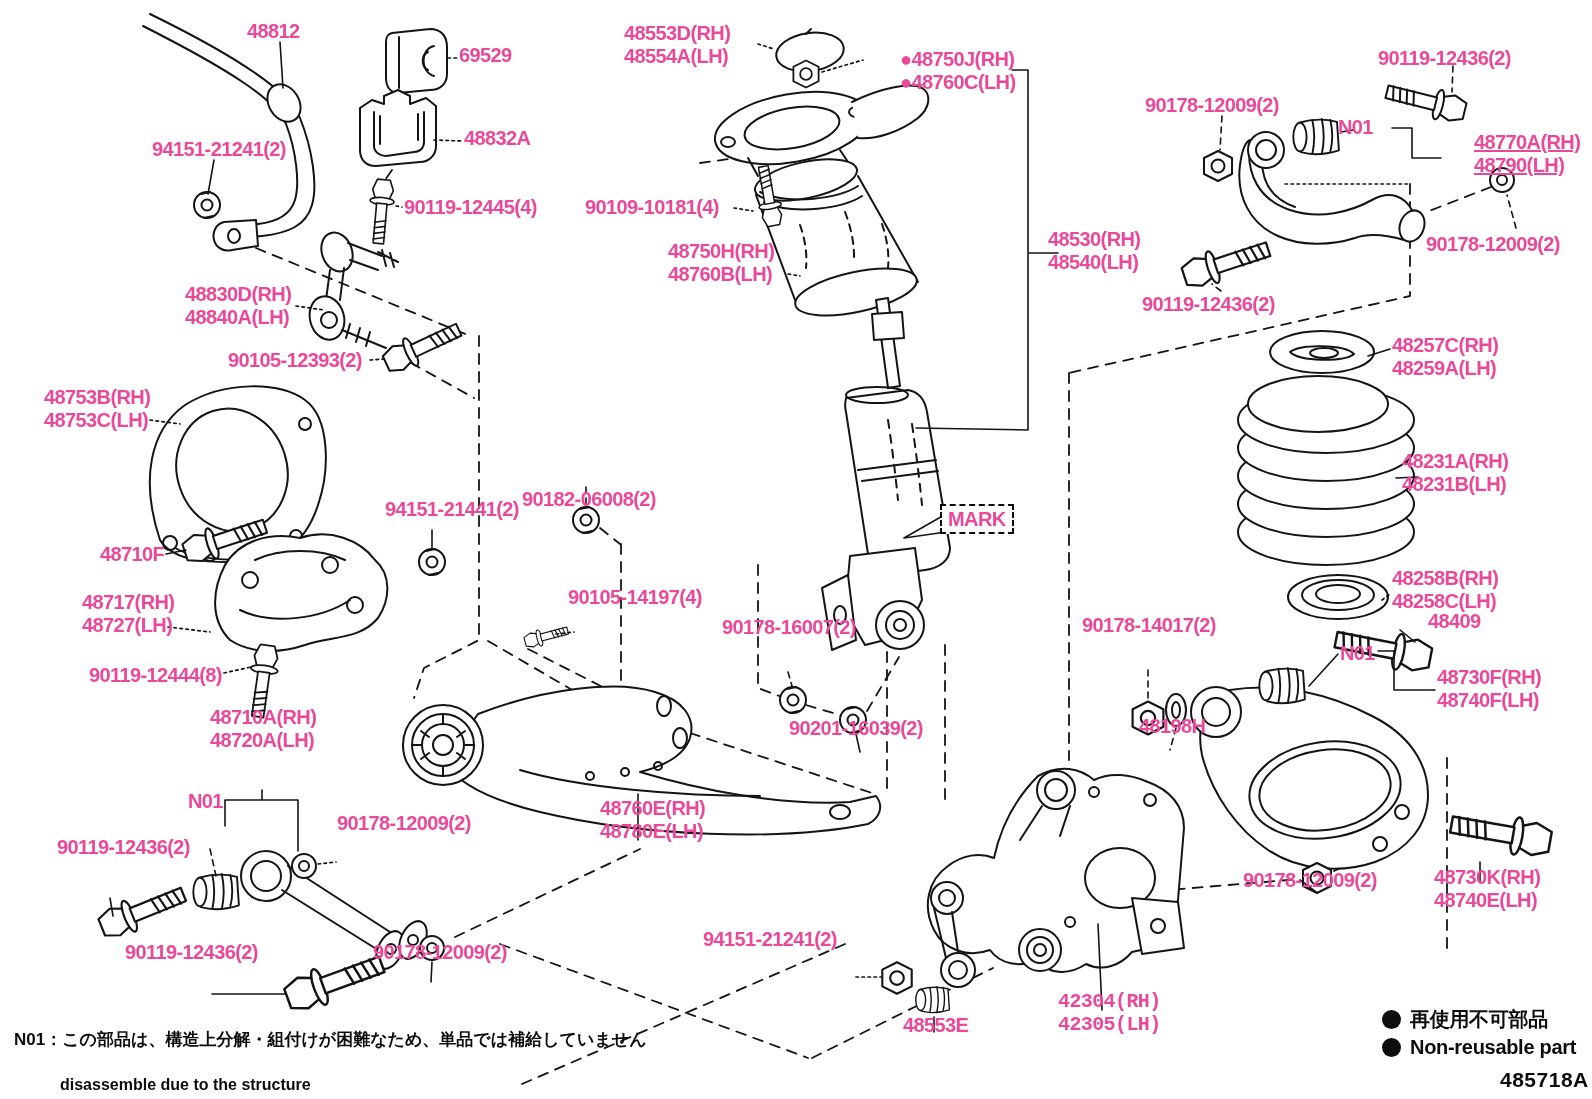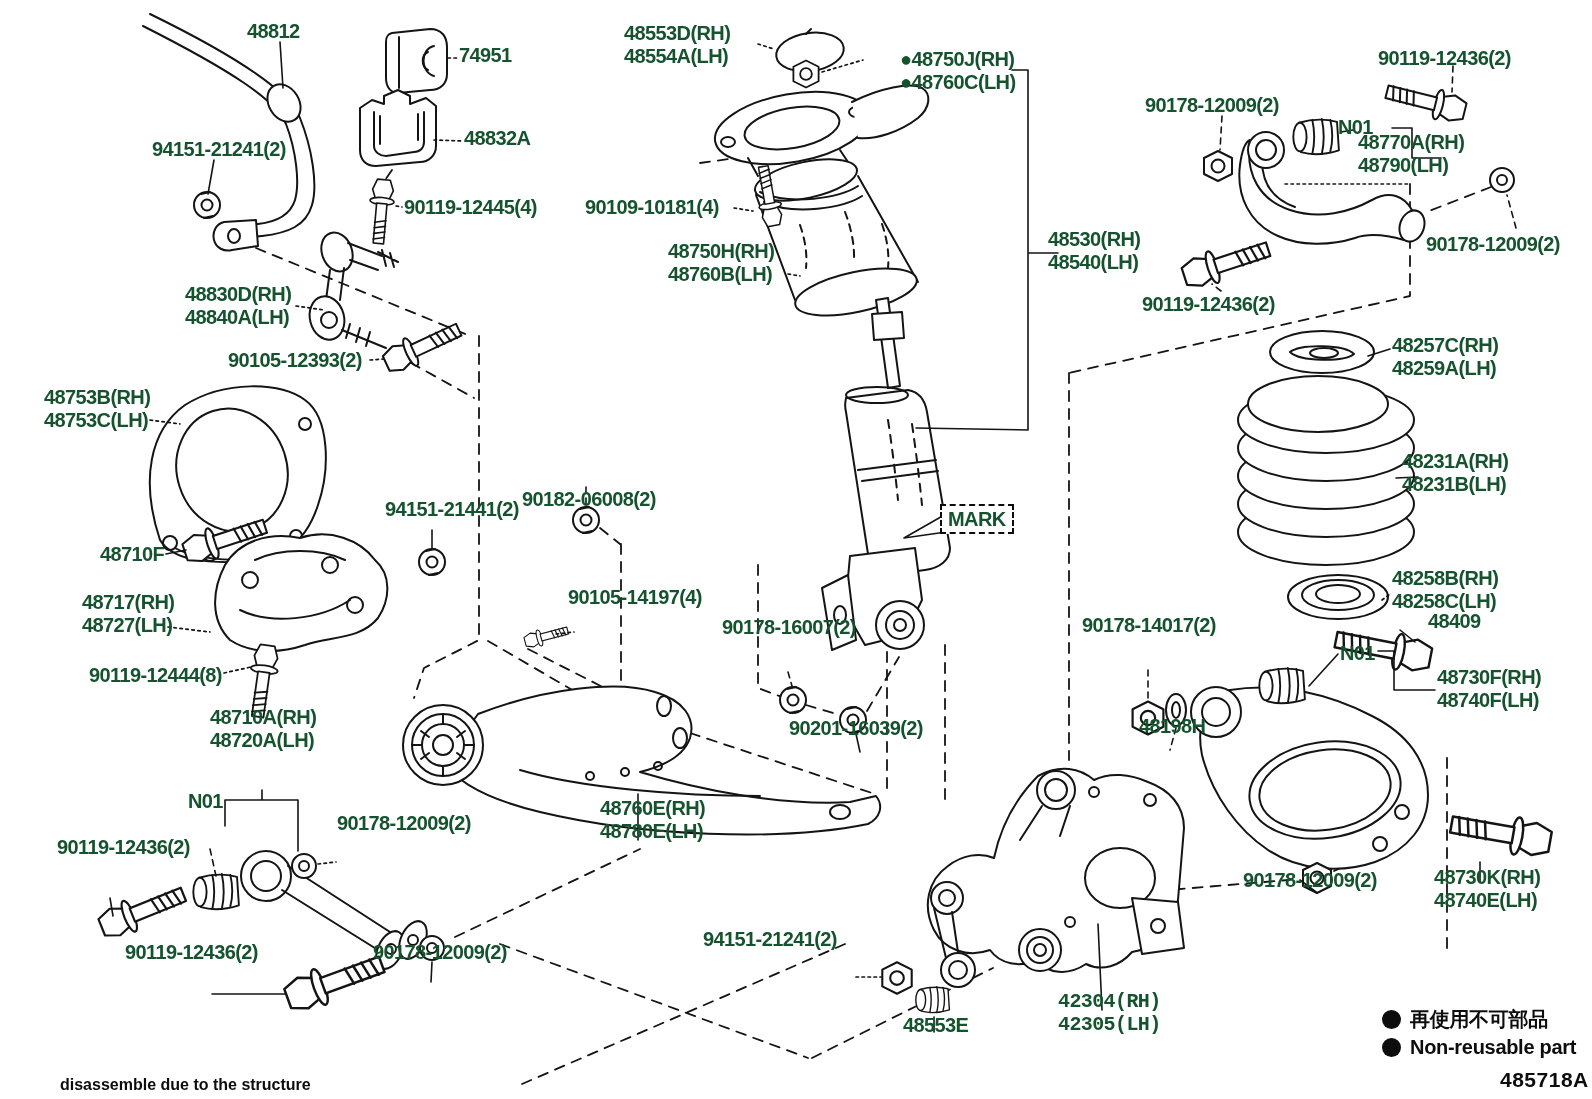--- a/index.html
+++ b/index.html
@@ -1,21 +1,21 @@
 <!DOCTYPE html>
 <html><head>
 <meta charset="utf-8">
 <style>
   html,body{margin:0;padding:0;background:#fff;}
   .canvas{position:relative;width:1592px;height:1099px;background:#ffffff;overflow:hidden;
           font-family:"Liberation Sans","DejaVu Sans",sans-serif;color:#0d0d0d;}
   .canvas svg{position:absolute;left:0;top:0;}
   #labels{position:absolute;left:0;top:0;width:100%;height:100%;}
   .lbl{position:absolute;font-weight:bold;font-size:20px;line-height:23px;letter-spacing:-0.6px;
-       white-space:nowrap;color:#14532d;}
+       white-space:nowrap;color:#ec4899;}
   .lbl.box{border:2px dashed #0d0d0d;padding:0 6px;line-height:26px;background:#fff;}
   .note{position:absolute;font-weight:bold;white-space:nowrap;}
   .note.jp{font-size:17px;}
   .note.en{font-size:16px;}
   .legend-row{position:absolute;display:flex;align-items:center;gap:9px;font-weight:bold;font-size:20px;
               letter-spacing:-0.3px;white-space:nowrap;}
   .bullet{width:19px;height:19px;border-radius:50%;background:#0d0d0d;flex:0 0 auto;}
   .code{position:absolute;font-size:21px;font-weight:bold;letter-spacing:0.5px;}
 </style>
 </head>
@@ -321,21 +321,21 @@
     <path d="M856,977 L881,977"></path>
     <path d="M1382,600 L1390,594"></path>
   </g>
 </svg>
 
 <div id="labels">
       <div class="lbl" style="left: 247px; top: 20px;">
         <div>48812</div>
       </div>
       <div class="lbl" style="left: 459px; top: 44px;">
-        <div>74951</div>
+        <div>69529</div>
       </div>
       <div class="lbl" style="left: 464px; top: 127px;">
         <div>48832A</div>
       </div>
       <div class="lbl" style="left: 152px; top: 138px;">
         <div>94151-21241(2)</div>
       </div>
       <div class="lbl" style="left: 404px; top: 196px;">
         <div>90119-12445(4)</div>
       </div>
@@ -432,21 +432,21 @@
       </div>
       <div class="lbl" style="left: 1378px; top: 47px;">
         <div>90119-12436(2)</div>
       </div>
       <div class="lbl" style="left: 1145px; top: 94px;">
         <div>90178-12009(2)</div>
       </div>
       <div class="lbl" style="left: 1338px; top: 116px;">
         <div>N01</div>
       </div>
-      <div class="lbl" style="left: 1358px; top: 131px;">
+      <div class="lbl" style="left: 1474px; top: 131px; text-decoration: underline;">
         <div>48770A(RH)</div>
         <div>48790(LH)</div>
       </div>
       <div class="lbl" style="left: 1426px; top: 233px;">
         <div>90178-12009(2)</div>
       </div>
       <div class="lbl" style="left: 1142px; top: 293px;">
         <div>90119-12436(2)</div>
       </div>
       <div class="lbl" style="left: 1392px; top: 334px;">
@@ -479,20 +479,21 @@
       </div>
       <div class="lbl" style="left: 1434px; top: 866px;">
         <div>48730K(RH)</div>
         <div>48740E(LH)</div>
       </div>
       <div class="lbl" style="left: 1243px; top: 869px;">
         <div>90178-12009(2)</div>
       </div>
     </div>
 
+<div class="note jp" style="left:14px;top:1028px;">N01：この部品は、構造上分解・組付けが困難なため、単品では補給していません</div>
 <div class="note en" style="left:60px;top:1076px;">disassemble due to the structure</div>
 
 <div class="legend-row" style="left:1382px;top:1006px;">
   <span class="bullet"></span>
   <span>再使用不可部品</span>
 </div>
 <div class="legend-row" style="left:1382px;top:1036px;">
   <span class="bullet"></span>
   <span>Non-reusable part</span>
 </div>

